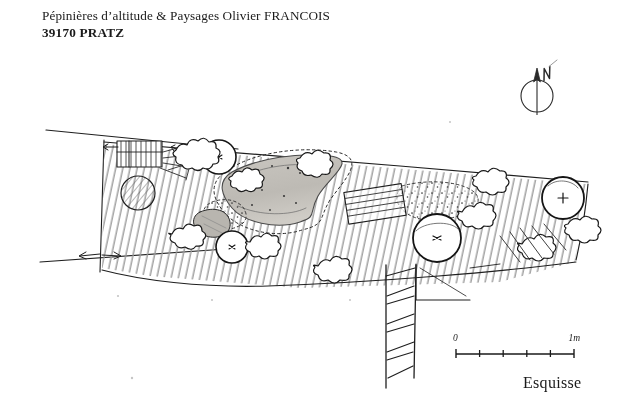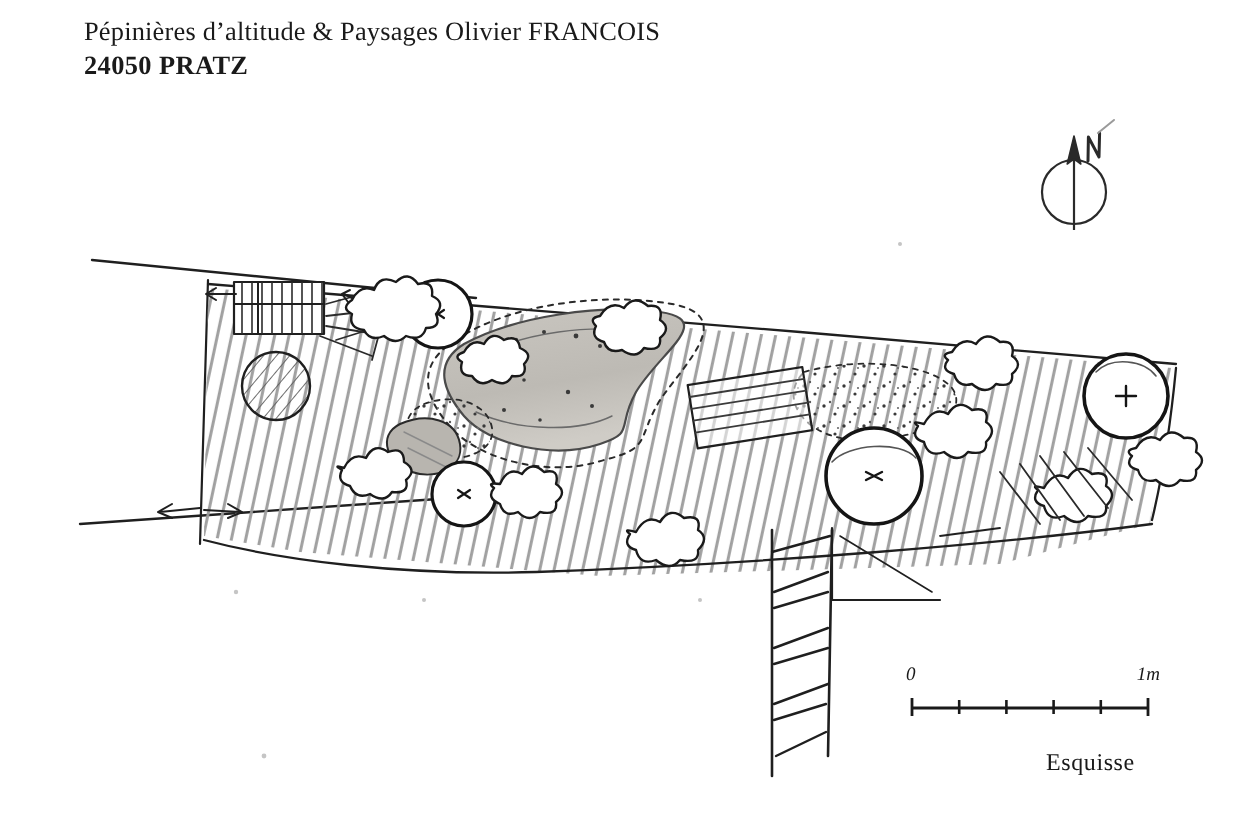--- a/index.html
+++ b/index.html
@@ -36,34 +36,34 @@
   .scalebar .num{
     position:absolute;font-size:9.5px;font-style:italic;color:#1a1a1a;
     font-family:"Liberation Serif", serif;
   }
   .scalebar .num-0{left:1px;top:-1px;}
   .scalebar .num-5{right:2px;top:-1px;}
 
   
   .caption{
     position:absolute;left:523px;top:374px;
-    font-size:12px;color:#1a1a1a;letter-spacing:.3px;
+    font-size:16px;color:#1a1a1a;letter-spacing:.3px;
     font-family:"Liberation Serif", serif;
   }
 
   .noselect{user-select:none;}
 </style>
 </head>
 <body>
 
 <div class="page">
 
   <div class="letterhead noselect">
     <div class="l1">Pépinières d’altitude &amp; Paysages Olivier FRANCOIS</div>
-    <div class="l3">24050 PRATZ</div>
+    <div class="l3">39170 PRATZ</div>
   </div>
 
   <svg class="compass" viewBox="0 0 62 62">
     <circle cx="23" cy="42" r="16" fill="none" stroke="#2a2a2a" stroke-width="1.1"></circle>
     <line x1="23" y1="16" x2="23" y2="61" stroke="#2a2a2a" stroke-width="1.1"></line>
     <path d="M23 14 L19.6 28 L23 25.4 L26.4 28 Z" fill="#2a2a2a" stroke="#2a2a2a" stroke-width=".8" stroke-linejoin="round"></path>
     <path d="M30 26.5 L30.2 14.5 L35.5 24.5 L35.8 12.5" fill="none" stroke="#2a2a2a" stroke-width="1.5" stroke-linecap="round" stroke-linejoin="round"></path>
     <path d="M35 12.5 L43 6" fill="none" stroke="#9a9a9a" stroke-width="1" stroke-linecap="round"></path>
   </svg>
 

